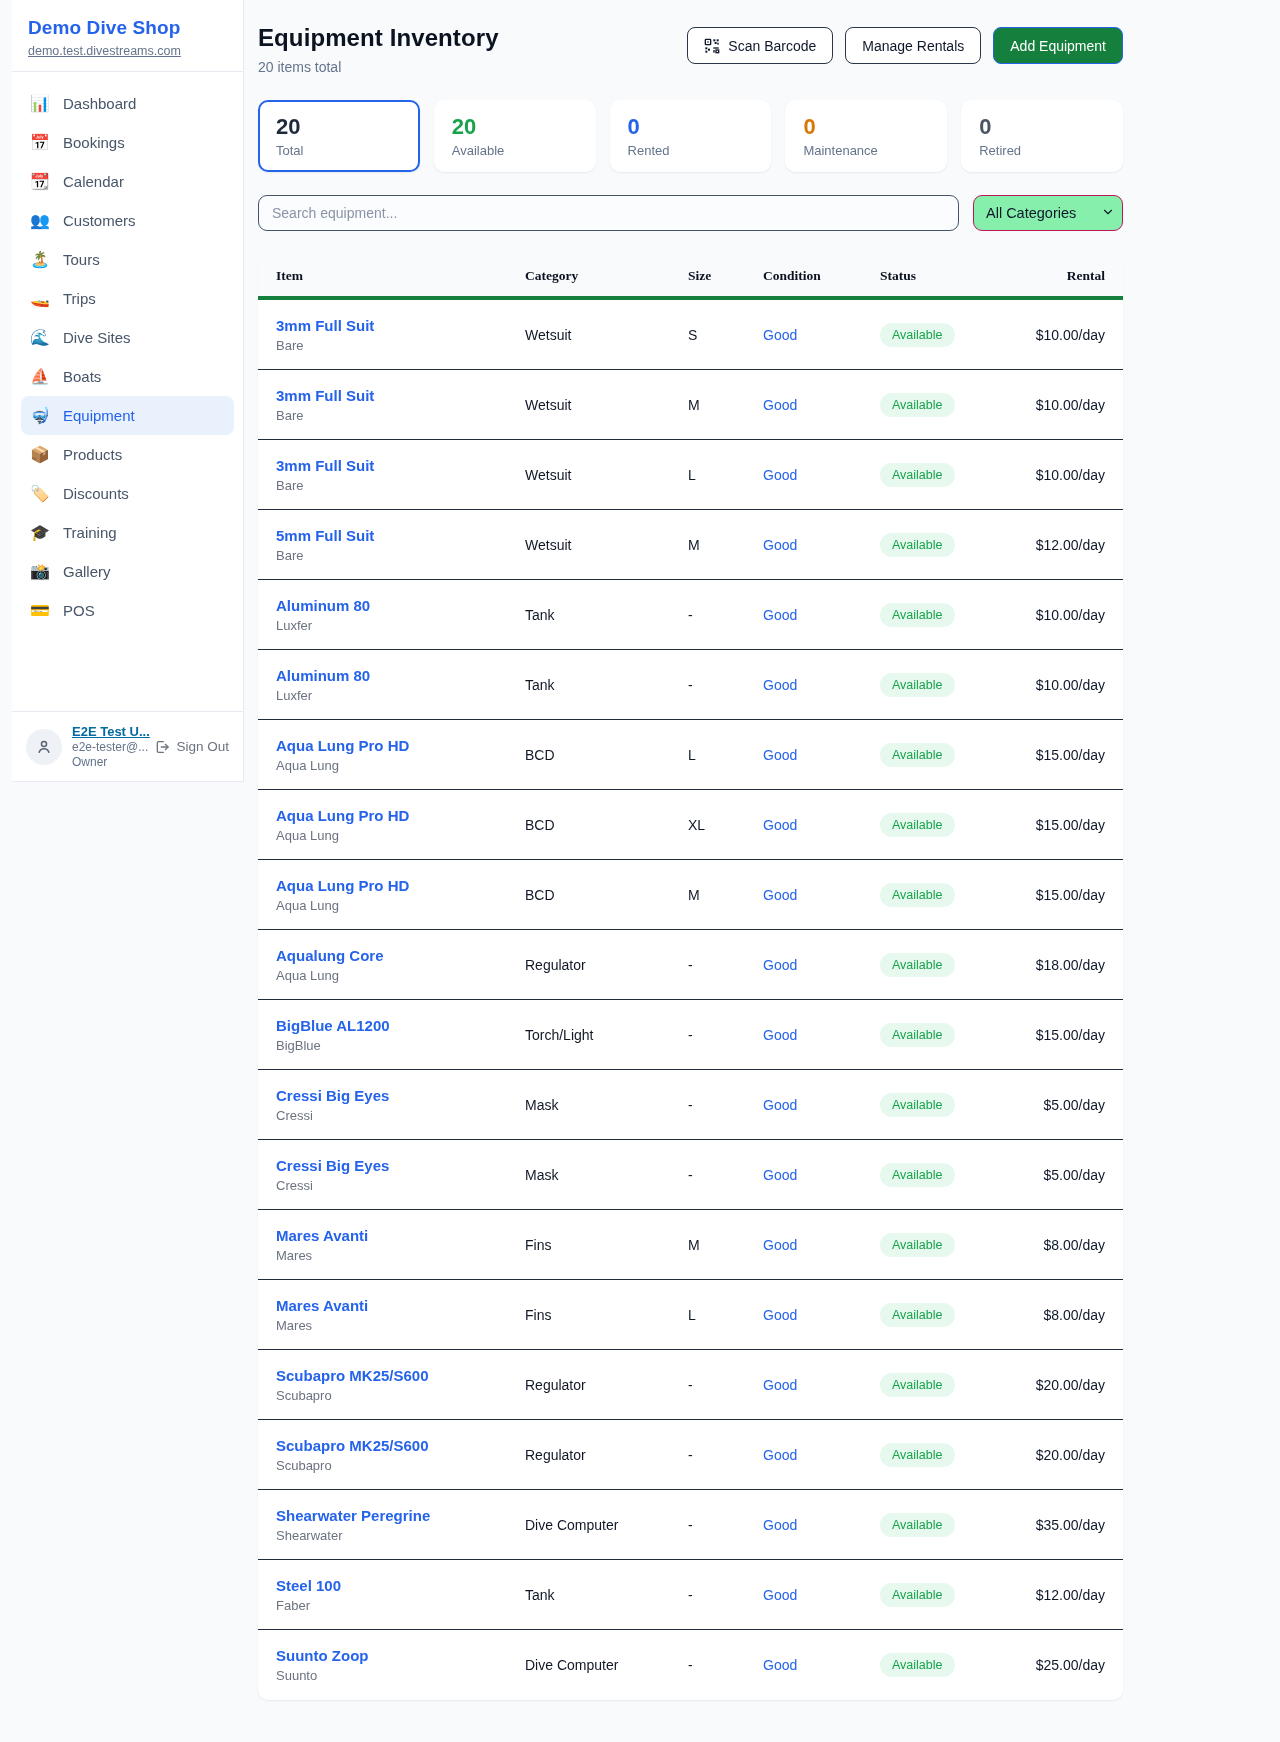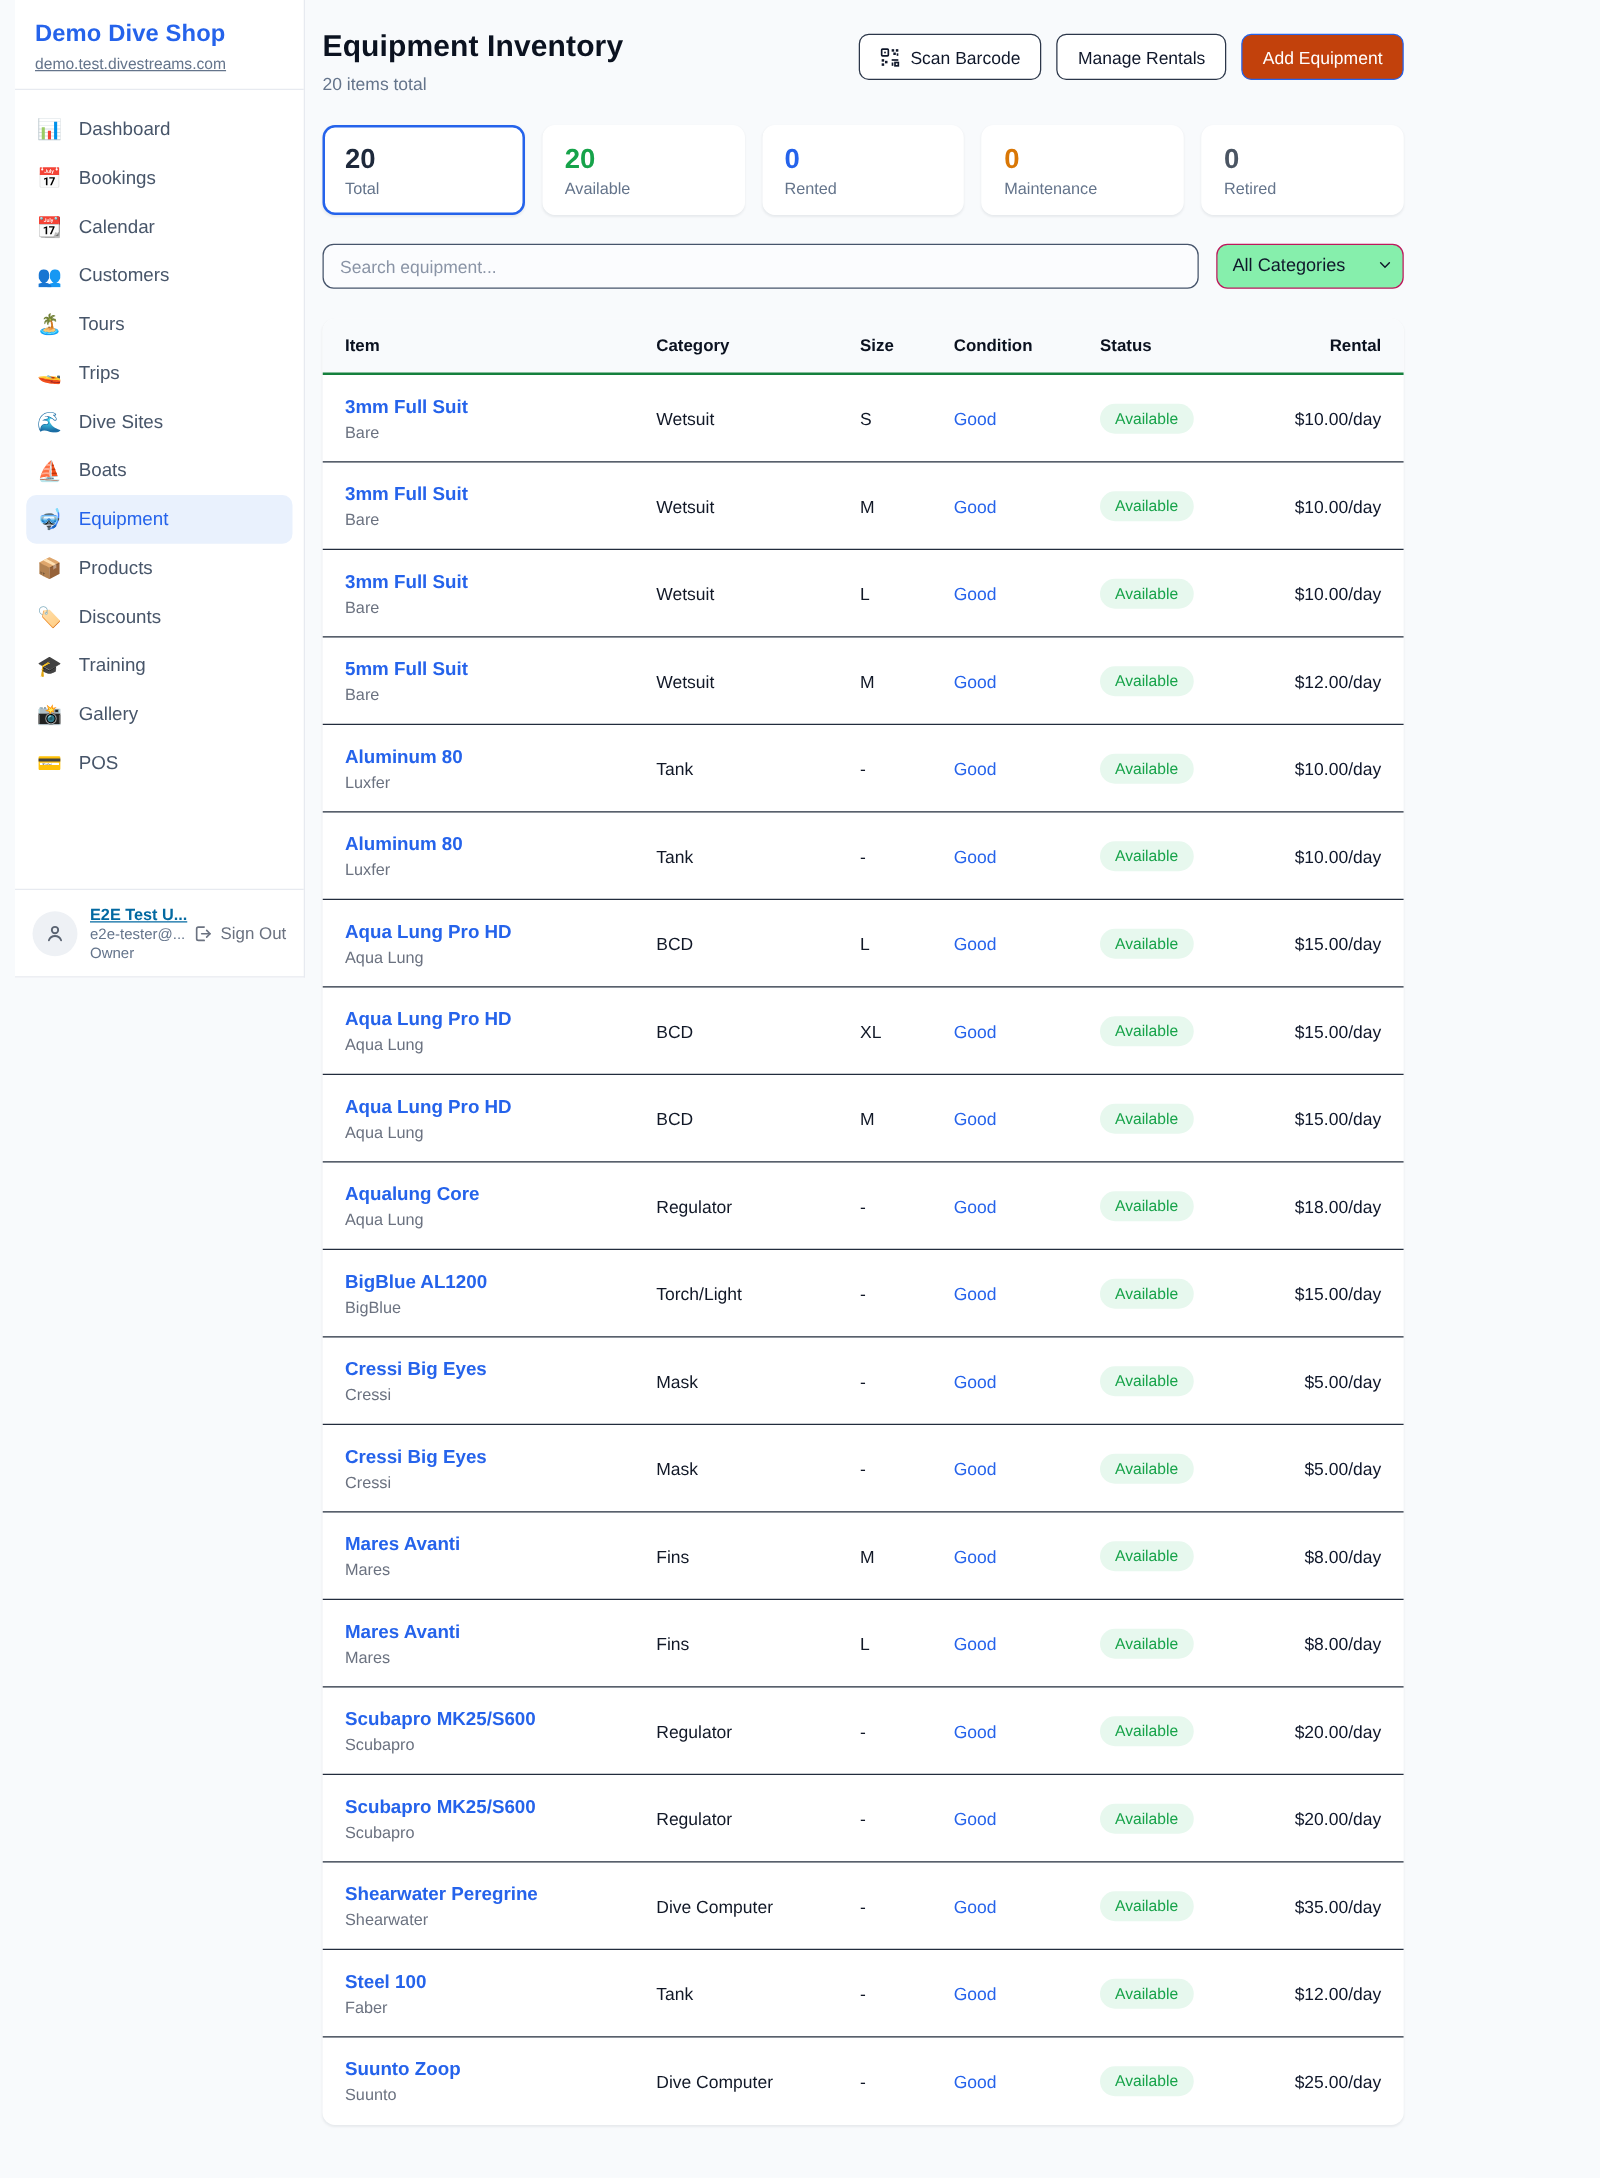--- a/index.html
+++ b/index.html
@@ -32,21 +32,21 @@
   .main { margin-left:232px; padding:24px 0 0 26px; width:1123px; }
   .content { width:865px; }
 
   .page-head { display:flex; align-items:flex-start; justify-content:space-between; }
   .page-title { font-size:24px; font-weight:700; color:#0b1220; letter-spacing:.1px; }
   .page-sub { font-size:14px; color:#64748b; margin-top:7px; }
   .head-actions { display:flex; gap:12px; margin-top:3px; }
   .btn { display:flex; align-items:center; gap:8px; height:37px; padding:0 16px;
     border-radius:8px; font-size:14px; font-weight:500; cursor:pointer;
     background:#fff; border:1px solid #2b3649; color:#0f172a; }
-  .btn.primary { background:#c2410c; border-color:#2563eb; color:#fff; }
+  .btn.primary { background:#15803d; border-color:#2563eb; color:#fff; }
 
   .stats { display:flex; gap:14px; margin-top:25px; }
   .stat-card { flex:1; background:#fff; border-radius:10px; padding:13px 17px;
     box-shadow:0 1px 2px rgba(15,23,42,.07); border:1px solid #fff; cursor:pointer; }
   .stat-card.selected { border:2px solid #2563eb; padding:12px 16px; }
   .stat-value { font-size:22px; font-weight:700; }
   .stat-label { font-size:13px; color:#64748b; margin-top:3px; }
 
   .filter-row { display:flex; gap:14px; margin-top:23px; }
   .search-input { flex:1; height:36px; border:1px solid #46546b; border-radius:9px;
@@ -56,21 +56,21 @@
   .select-wrap { position:relative; width:150px; }
   .select-wrap select { width:100%; height:36px; border:1px solid #be185d; border-radius:9px;
     background:#86efac; padding:0 26px 0 12px; font-size:14.5px; color:#0f172a;
     font-family:Liberation Sans, sans-serif; appearance:none; -webkit-appearance:none; cursor:pointer; }
   .select-wrap .chev { position:absolute; right:8px; top:10px; pointer-events:none; }
 
   .table-card { margin-top:24px; background:#fff; border-radius:10px;
     box-shadow:0 1px 2px rgba(15,23,42,.07); overflow:hidden; }
   .tgrid { display:grid; grid-template-columns:249px 163px 75px 117px 120px 1fr;
     align-items:center; padding:0 18px; }
-  .thead { background:#f8fafc; height:45px; border-bottom:2px solid #15803d; }
+  .thead { background:#f8fafc; height:45px; border-bottom:4px solid #15803d;font-family:Liberation Serif, serif; }
   .thead span { font-size:13.5px; font-weight:700; color:#0b1220; }
   .thead span:last-child { text-align:right; }
   .trow { height:70px; border-bottom:1px solid #222c3d; }
   .trow:last-child { border-bottom:none; }
   .cell-item .iname { color:#2563eb; font-size:15px; font-weight:600; cursor:pointer; }
   .cell-item .ibrand { color:#6b7280; font-size:13px; margin-top:4px; }
   .cell-cat,.cell-size { font-size:14px; color:#111827; }
   .cell-cond { font-size:14px; color:#2563eb; cursor:pointer; }
   .badge { display:inline-block; padding:5px 12px; border-radius:999px;
     background:#e7f8ee; color:#17a34a; font-size:12.5px; }

